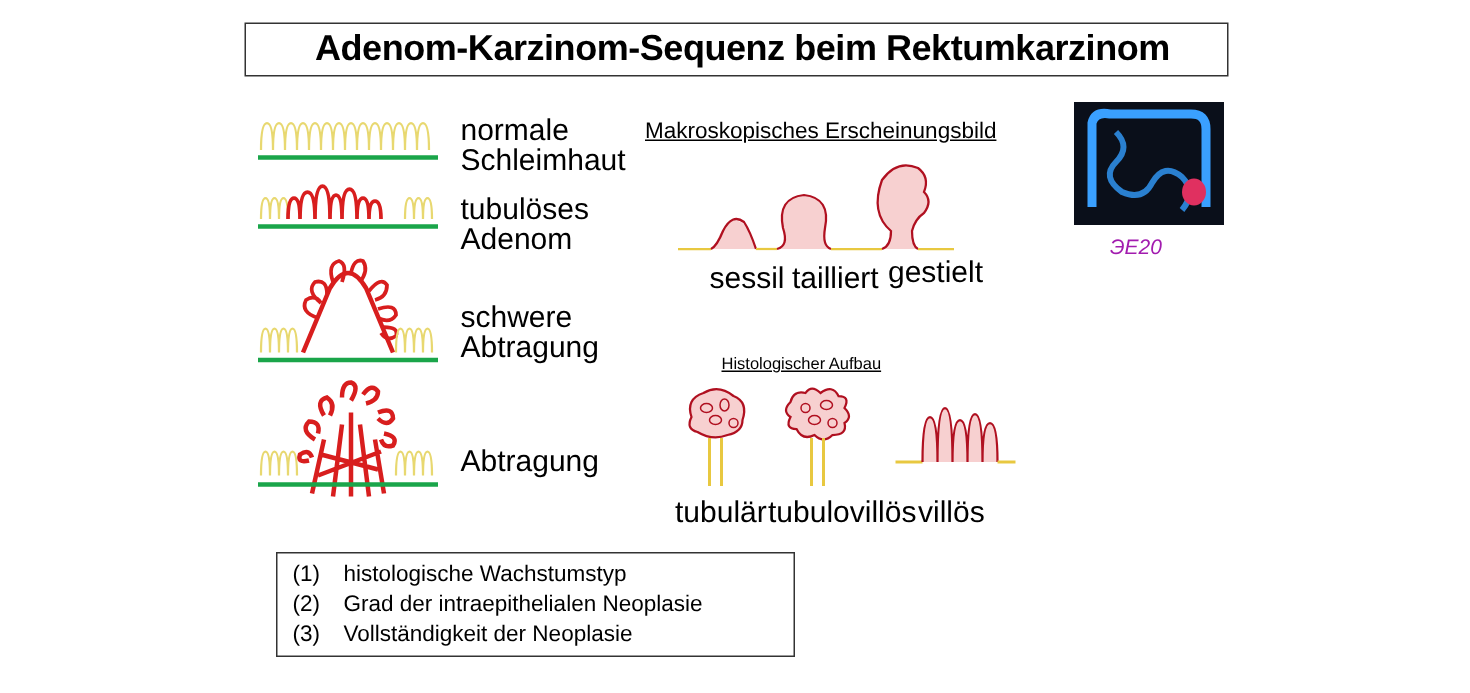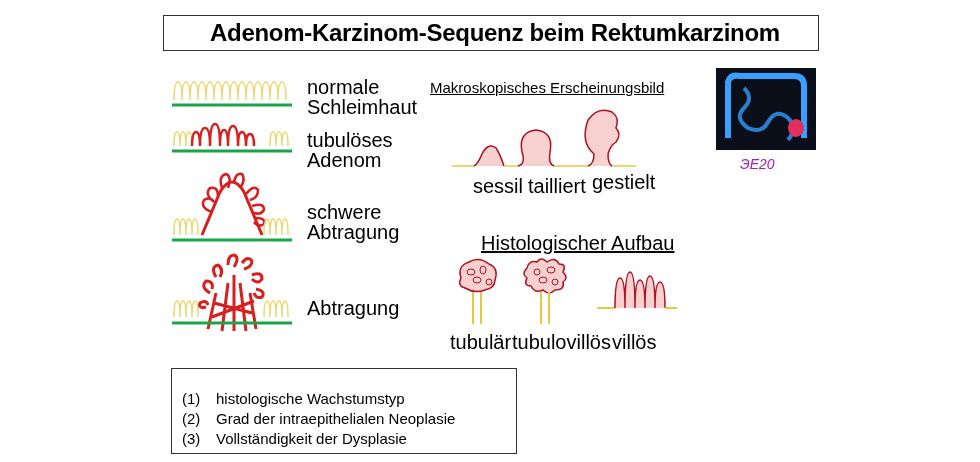--- a/index.html
+++ b/index.html
@@ -2,21 +2,21 @@
 <html><head>
 <meta charset="utf-8">
 <style>
   html,body{margin:0;padding:0;background:#fff;}
   body{width:980px;height:462px;position:relative;overflow:hidden;font-family:"Liberation Sans",sans-serif;color:#000;}
   .title-box{position:absolute;left:163px;top:15px;width:656px;height:36px;border:1.5px solid #333;box-sizing:border-box;padding-left:48px;}
   .title-box span{position:absolute;left:46px;top:3px;font-size:24px;font-weight:bold;letter-spacing:-0.3px;}
   .lbl{position:absolute;font-size:20px;line-height:20px;}
   .u{text-decoration:underline;}
   svg{position:absolute;overflow:visible;}
-  .legend{position:absolute;left:171px;top:368px;width:346px;height:86px;border:1.5px solid #333;box-sizing:border-box;padding:20px 10px;font-size:15px;line-height:20px;}
+  .legend{position:absolute;left:184px;top:368px;width:346px;height:70px;border:1.5px solid #333;box-sizing:border-box;padding:4px 10px;font-size:15px;line-height:20px;}
   .legend div{white-space:nowrap;}
   .legend .n{display:inline-block;width:34px;}
   .photo{position:absolute;left:716px;top:68px;width:100px;height:82px;background:#0a0f1a;}
   .sig{position:absolute;left:740px;top:156px;font-size:14px;color:#a21caf;font-style:italic;}
 </style>
 </head>
 <body>
 
 <div class="title-box">
   <span>Adenom-Karzinom-Sequenz beim Rektumkarzinom</span>
@@ -73,21 +73,21 @@
   <path d="M52 60 L66 60" stroke="#e8c840" stroke-width="1.5" fill="none"></path>
   <path d="M66 60 Q74 58 70 46 Q66 26 84 24 Q102 26 98 46 Q96 58 102 60" fill="#f7d0d0" stroke="#b01020" stroke-width="1.5"></path>
   <path d="M102 60 L136 60" stroke="#e8c840" stroke-width="1.5" fill="none"></path>
   <path d="M136 60 Q142 58 142 48 Q128 36 136 14 Q146 0 160 6 Q168 12 164 22 Q170 28 164 36 Q158 40 156 48 Q156 58 160 60" fill="#f7d0d0" stroke="#b01020" stroke-width="1.5"></path>
   <path d="M160 60 L184 60" stroke="#e8c840" stroke-width="1.5" fill="none"></path>
 </svg>
 <div class="lbl" style="left:473px;top:176px">sessil</div>
 <div class="lbl" style="left:528px;top:176px">tailliert</div>
 <div class="lbl" style="left:592px;top:172px">gestielt</div>
 
-<div class="lbl u" style="left:481px;top:233px;font-size:20px">Histologischer Aufbau</div>
+<div class="lbl u" style="left:481px;top:233px;font-size:11px">Histologischer Aufbau</div>
 <svg style="left:455px;top:258px" width="222" height="70">
   <path d="M6 20 Q2 8 14 4 Q24 -2 34 6 Q44 10 40 22 Q40 30 30 32 Q20 36 10 30 Q2 28 6 20Z" fill="#f7d0d0" stroke="#b01020" stroke-width="1.5"></path>
   <ellipse cx="16" cy="14" rx="4" ry="3" fill="none" stroke="#b01020"></ellipse>
   <ellipse cx="28" cy="12" rx="3" ry="4" fill="none" stroke="#b01020"></ellipse>
   <ellipse cx="22" cy="22" rx="4" ry="3" fill="none" stroke="#b01020"></ellipse>
   <ellipse cx="34" cy="24" rx="3" ry="3" fill="none" stroke="#b01020"></ellipse>
   <line x1="18" y1="34" x2="18" y2="66" stroke="#e8c840" stroke-width="2"></line>
   <line x1="26" y1="34" x2="26" y2="66" stroke="#e8c840" stroke-width="2"></line>
   <path d="M72 20 Q66 16 72 10 Q74 2 82 4 Q86 -2 92 4 Q100 -2 104 6 Q112 6 108 14 Q114 20 108 24 Q110 32 100 32 Q94 38 88 32 Q80 36 76 28 Q68 28 72 20Z" fill="#f7d0d0" stroke="#b01020" stroke-width="1.5"></path>
   <ellipse cx="82" cy="14" rx="3" ry="3" fill="none" stroke="#b01020"></ellipse>
@@ -109,14 +109,14 @@
     <path d="M12 70 L12 14 Q14 6 24 8 L78 8 Q88 8 88 18 L88 70" fill="none" stroke="#3aa0ff" stroke-width="6"></path>
     <path d="M28 20 q10 10 0 20 q-10 10 4 20 q14 6 20 -6 q8 -14 20 -4 q10 10 0 22" fill="none" stroke="#2a80d0" stroke-width="4"></path>
     <ellipse cx="80" cy="60" rx="8" ry="9" fill="#e03060"></ellipse>
   </svg>
 </div>
 <div class="sig">ЭЕ20</div>
 
 <div class="legend">
   <div><span class="n">(1)</span><span>histologische Wachstumstyp</span></div>
   <div><span class="n">(2)</span><span>Grad der intraepithelialen Neoplasie</span></div>
-  <div><span class="n">(3)</span><span>Vollständigkeit der Dysplasie</span></div>
+  <div><span class="n">(3)</span><span>Vollständigkeit der Neoplasie</span></div>
 </div>
 
 </body></html>

